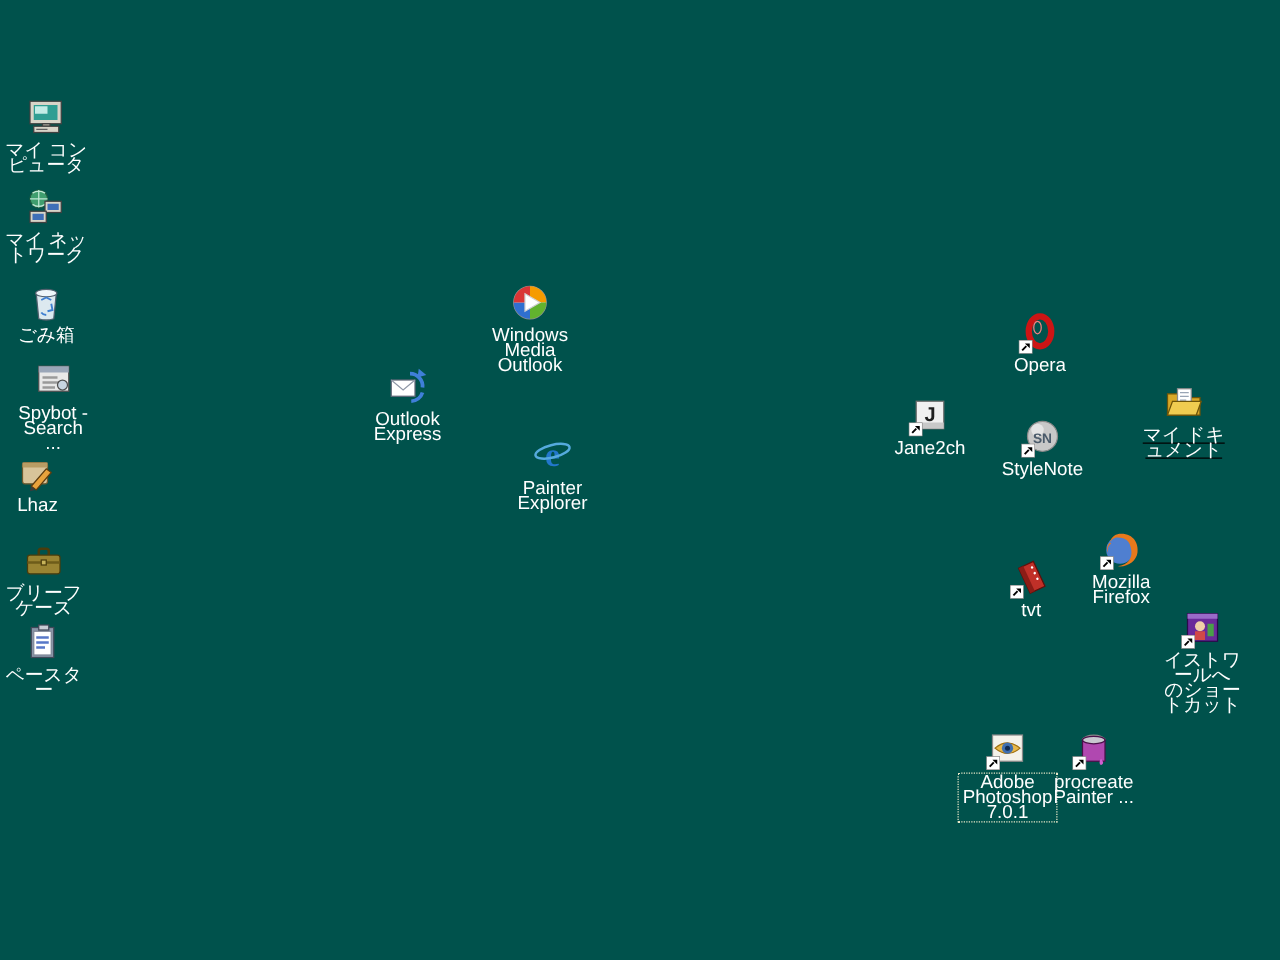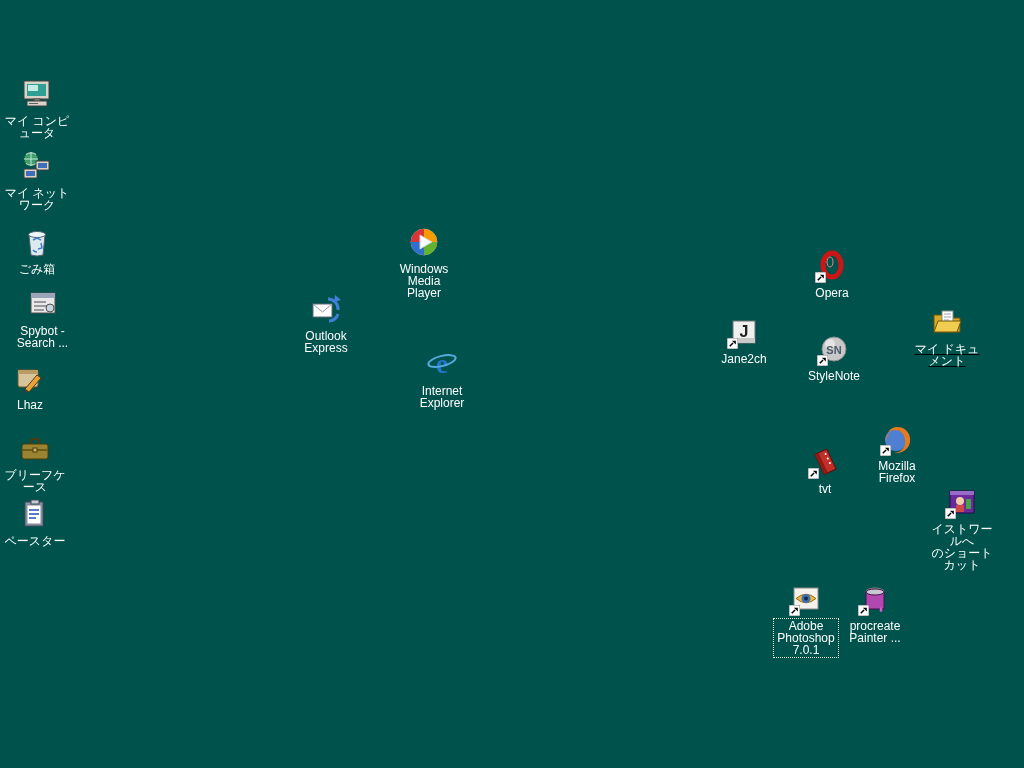--- a/index.html
+++ b/index.html
@@ -21,21 +21,21 @@
   }
   .icon-art { width: 32px; height: 32px; position: relative; }
   .icon-art > svg { display: block; width: 32px; height: 32px; }
   .shortcut-overlay {
     position: absolute; left: -1px; bottom: -1px; width: 11px; height: 11px;
   }
   .shortcut-overlay svg { display: block; width: 11px; height: 11px; }
   .icon-label {
     margin-top: 3px;
     color: #ffffff;
-    font-size: 12px;
+    font-size: 15px;
     line-height: 12px;
     text-align: center;
     white-space: pre-line;
     padding: 1px 3px;
     border: 1px dotted transparent;
   }
   .selected .icon-label { border: 1px dotted #e8e8c8; }
 </style>
 </head>
 <body style="background-color: rgb(0, 82, 76);">
@@ -141,21 +141,21 @@
       <svg viewBox="0 0 32 32">
         <circle cx="16" cy="16" r="13" fill="#e8e8e8" stroke="#909090"></circle>
         <path d="M16 3 A13 13 0 0 1 29 16 L16 16 Z" fill="#f59b00"></path>
         <path d="M29 16 A13 13 0 0 1 16 29 L16 16 Z" fill="#62b32e"></path>
         <path d="M16 29 A13 13 0 0 1 3 16 L16 16 Z" fill="#2f6fd0"></path>
         <path d="M3 16 A13 13 0 0 1 16 3 L16 16 Z" fill="#d93535"></path>
         <path d="M12 9 L24 16 L12 23 Z" fill="#ffffff" stroke="#d0d0d0"></path>
       </svg>
     </div>
     <div class="icon-label">Windows
-Media Player</div>
+Media Outlook</div>
   </div>
 
   <div class="desktop-icon" style="left:288px; top:293px;justify-content:flex-end;">
     <div class="icon-art">
       <svg viewBox="0 0 32 32">
         <rect x="3" y="11" width="19" height="13" fill="#ffffff" stroke="#606878"></rect>
         <path d="M3 11 L12.5 19 L22 11" fill="none" stroke="#9098a8"></path>
         <path d="M18 6 A10 10 0 0 1 28 17" fill="none" stroke="#3f7fd8" stroke-width="3"></path>
         <path d="M28 21 A10 10 0 0 1 19 28" fill="none" stroke="#3f7fd8" stroke-width="3"></path>
         <path d="M25 2 L31 7 L24 9 Z" fill="#3f7fd8"></path>
@@ -165,21 +165,21 @@
 Express</div>
   </div>
 
   <div class="desktop-icon" style="left:404px; top:348px;">
     <div class="icon-art">
       <svg viewBox="0 0 32 32">
         <text x="16" y="25" text-anchor="middle" font-family="Liberation Serif, serif" font-size="27" font-weight="bold" fill="#2277cc">e</text>
         <ellipse cx="16" cy="13" rx="14" ry="5" fill="none" stroke="#55aadd" stroke-width="2" transform="rotate(-14 16 13)"></ellipse>
       </svg>
     </div>
-    <div class="icon-label">Internet
+    <div class="icon-label">Painter
 Explorer</div>
   </div>
 
   <div class="desktop-icon" style="left:794px; top:250px;">
     <div class="icon-art">
       <svg viewBox="0 0 32 32">
         <ellipse cx="16" cy="15" rx="9" ry="12" fill="none" stroke="#cc1515" stroke-width="5"></ellipse>
         <ellipse cx="14" cy="12" rx="3" ry="5" fill="none" stroke="#f08080" stroke-width="1"></ellipse>
       </svg>
       <span class="shortcut-overlay">

